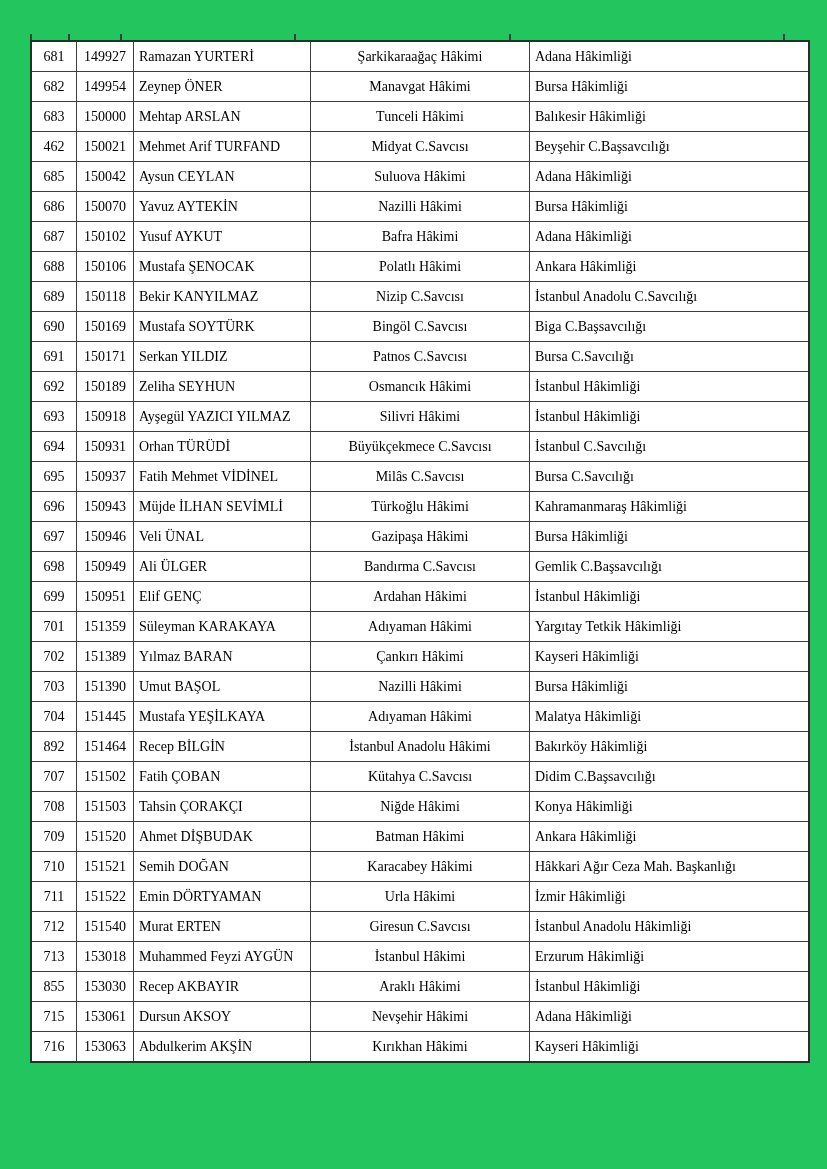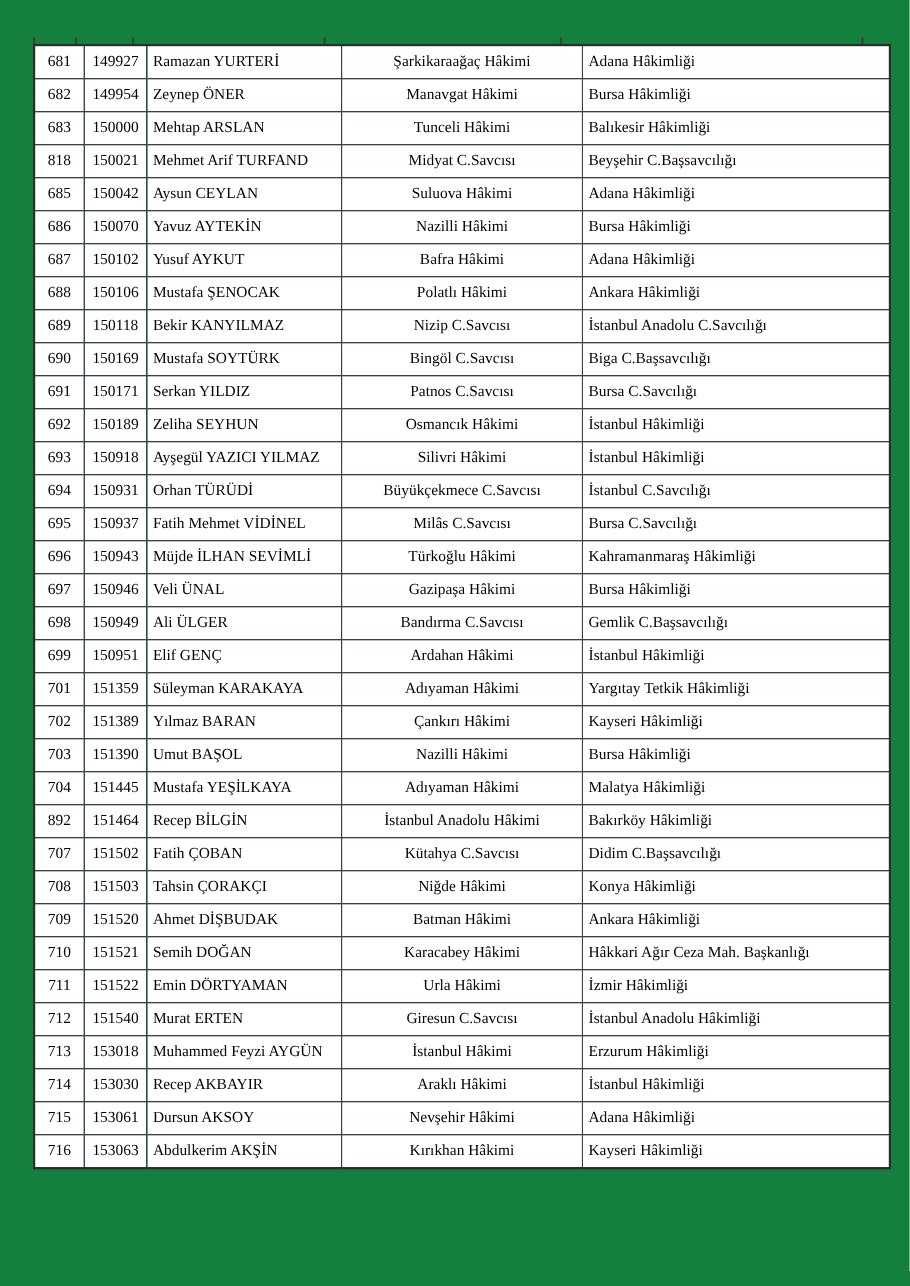--- a/index.html
+++ b/index.html
@@ -5,21 +5,21 @@
   html, body {
     margin: 0;
     padding: 0;
     background: #ffffff;
     font-family: "Liberation Serif", "DejaVu Serif", serif;
   }
   .page {
     position: relative;
     width: 827px;
     height: 1169px;
-    background: #15803d;
+    background: #22c55e;
     overflow: hidden;
   }
   
   .stub {
     position: absolute;
     top: 34px;
     width: 2px;
     height: 7px;
     background: #3d3d3d;
   }
@@ -88,21 +88,21 @@
 
   <tr>
     <td class="c-no">683</td>
     <td class="c-reg">150000</td>
     <td class="c-name">Mehtap ARSLAN</td>
     <td class="c-post">Tunceli Hâkimi</td>
     <td class="c-new">Balıkesir Hâkimliği</td>
   </tr>
 
   <tr>
-    <td class="c-no">818</td>
+    <td class="c-no">462</td>
     <td class="c-reg">150021</td>
     <td class="c-name">Mehmet Arif TURFAND</td>
     <td class="c-post">Midyat C.Savcısı</td>
     <td class="c-new">Beyşehir C.Başsavcılığı</td>
   </tr>
 
   <tr>
     <td class="c-no">685</td>
     <td class="c-reg">150042</td>
     <td class="c-name">Aysun CEYLAN</td>
@@ -314,21 +314,21 @@
 
   <tr>
     <td class="c-no">713</td>
     <td class="c-reg">153018</td>
     <td class="c-name">Muhammed Feyzi AYGÜN</td>
     <td class="c-post">İstanbul Hâkimi</td>
     <td class="c-new">Erzurum Hâkimliği</td>
   </tr>
 
   <tr>
-    <td class="c-no">714</td>
+    <td class="c-no">855</td>
     <td class="c-reg">153030</td>
     <td class="c-name">Recep AKBAYIR</td>
     <td class="c-post">Araklı Hâkimi</td>
     <td class="c-new">İstanbul Hâkimliği</td>
   </tr>
 
   <tr>
     <td class="c-no">715</td>
     <td class="c-reg">153061</td>
     <td class="c-name">Dursun AKSOY</td>

